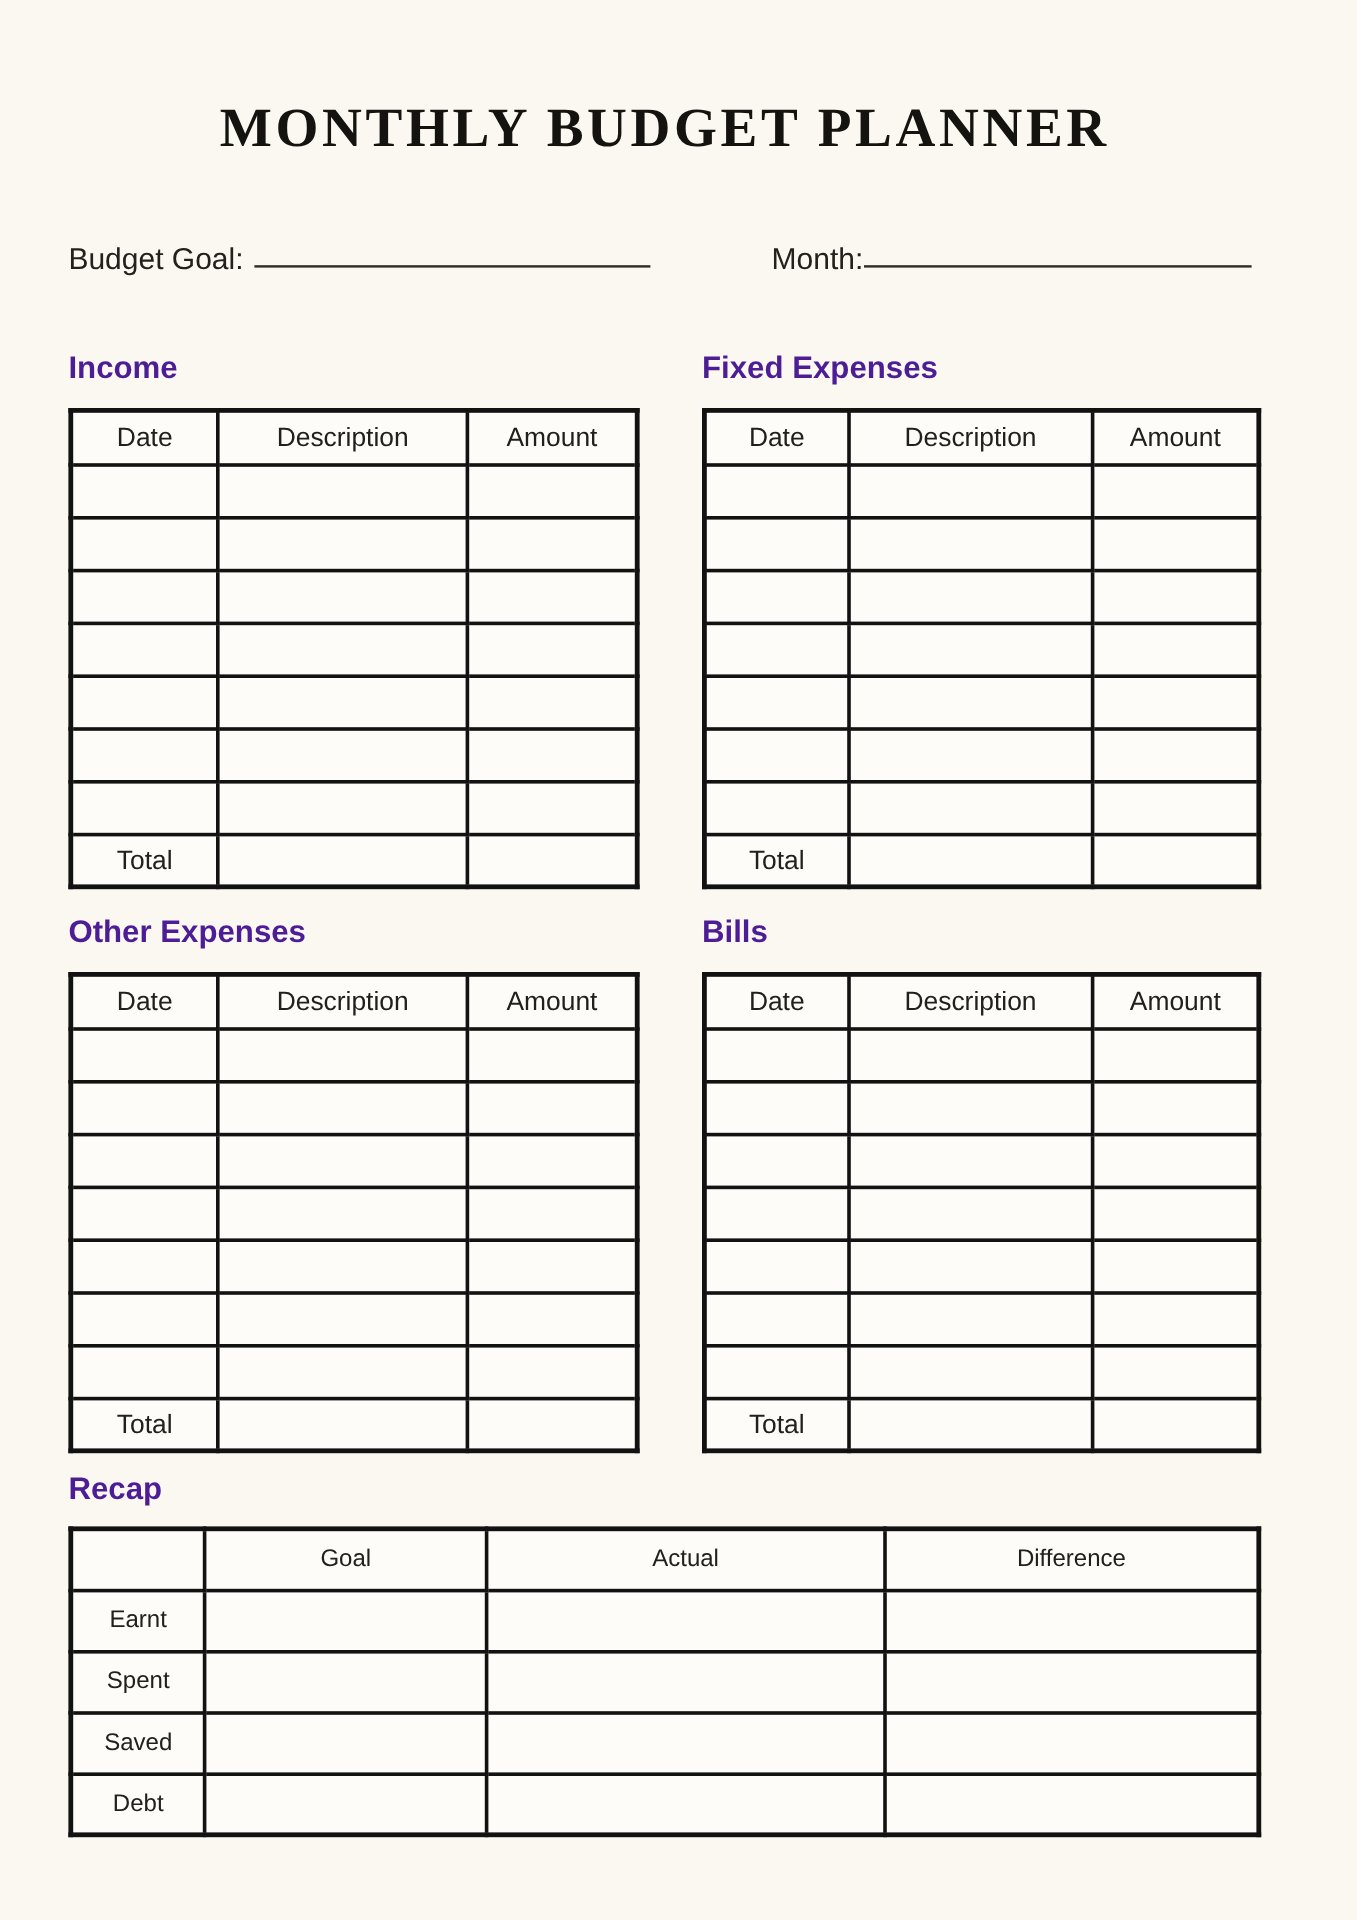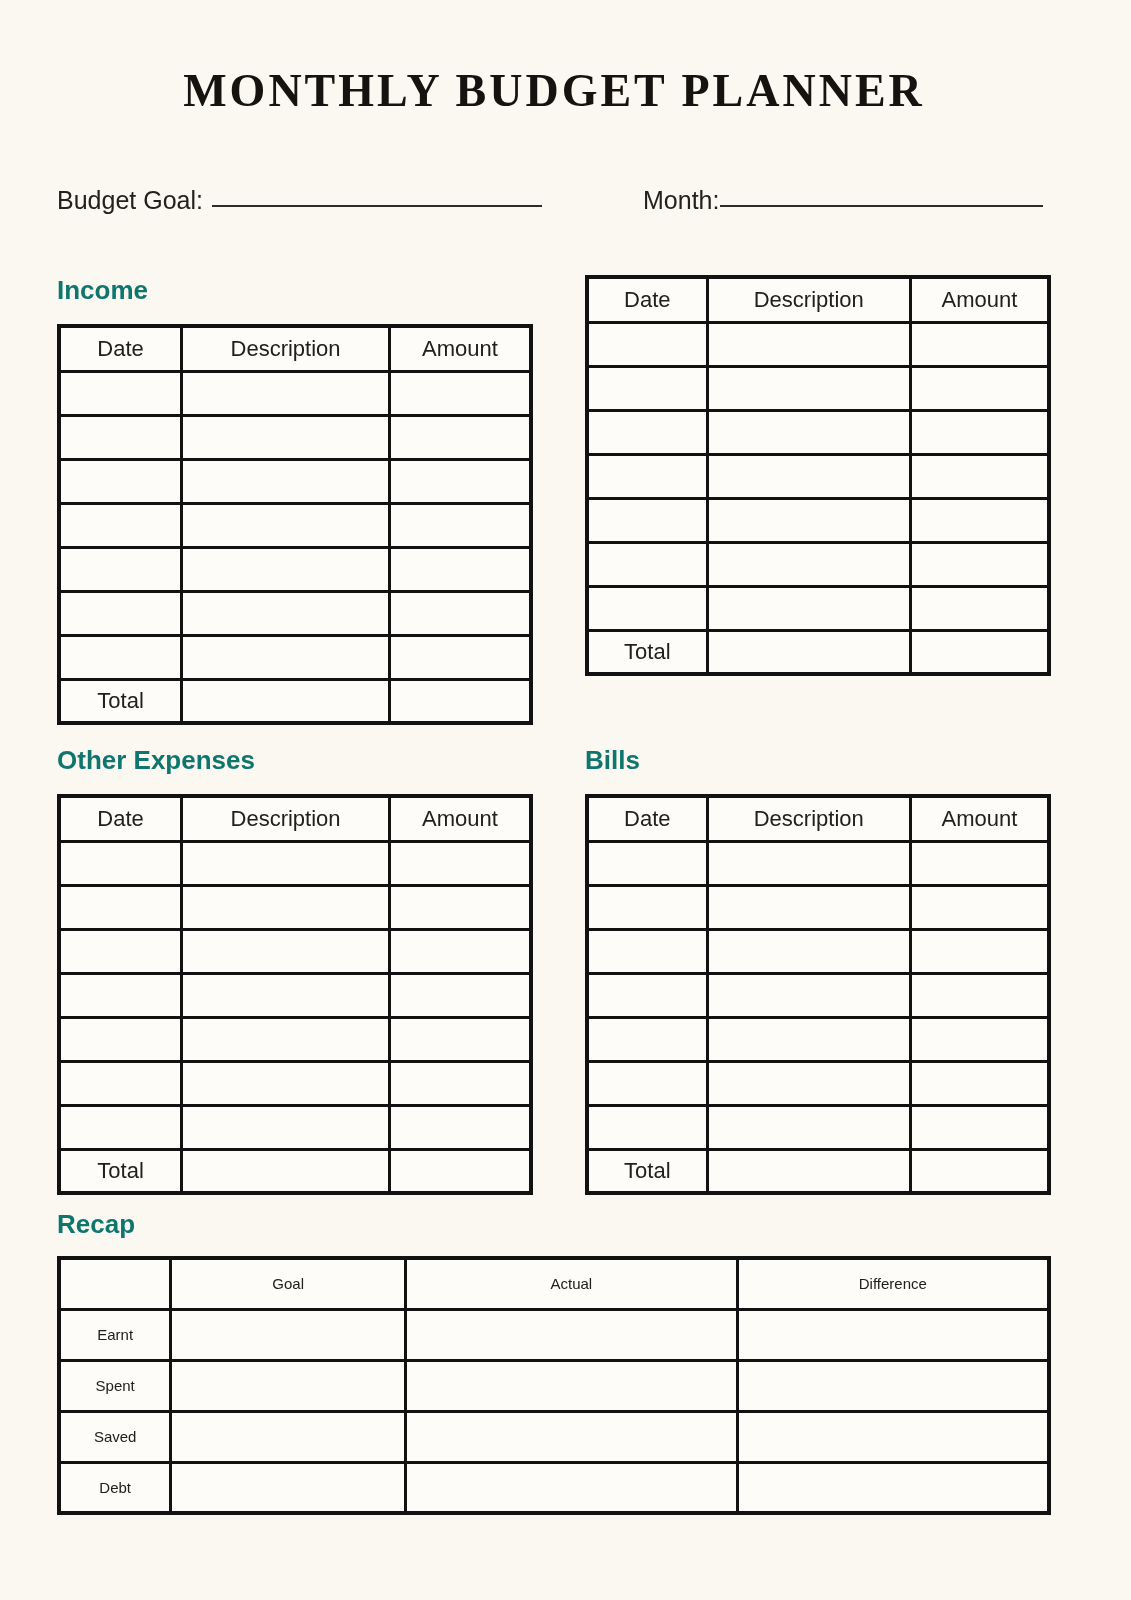--- a/index.html
+++ b/index.html
@@ -14,21 +14,21 @@
     position:relative;
     width:1131px;height:1600px;
     background:var(--page-bg);
     color:var(--ink);
     font-family:"Liberation Sans",sans-serif;
     overflow:hidden;
   }
   .content{padding:0 80px 0 57px;}
   
   .title{
-    padding-top:64px;
+    padding-top:80px;
     text-align:center;
     font-family:"Liberation Serif",serif;
     font-weight:700;
     font-size:46px;
     letter-spacing:3px;
     color:#15130f;
     white-space:nowrap;
   }
   
   .goal-row{
@@ -54,41 +54,41 @@
   .grid{
     display:grid;
     grid-template-columns:476px 466px;
     column-gap:52px;
   }
   .grid.row-1{margin-top:58px;}
   .grid.row-2{margin-top:20px;}
   .section-heading{
     font-size:26px;
     font-weight:bold;
-    color:#0f766e;
+    color:#4c1d95;
     margin-bottom:18px;
   }
   
   table{
     border-collapse:collapse;
     width:100%;
     background:var(--cell-bg);
     border:4px solid var(--border);
   }
   th,td{
     border:3px solid var(--border);
     text-align:center;
     font-weight:normal;
     color:#22201c;
   }
   .entry-table th{height:45px;font-size:22px;}
   .entry-table td{height:44px;font-size:22px;}
   .recap-wrap{margin-top:14px;}
   .recap-table{margin-top:16px;}
-  .recap-table th,.recap-table td{height:51px;font-size:15px;}
+  .recap-table th,.recap-table td{height:51px;font-size:20px;}
   col.c-date{width:26%;}
   col.c-desc{width:44%;}
   col.c-amount{width:30%;}
   col.r-label{width:11.3%;}
   col.r-goal{width:23.7%;}
   col.r-actual{width:33.5%;}
   col.r-diff{width:31.5%;}
 </style>
 </head>
 <body>
@@ -163,20 +163,21 @@
             <tr>
               <td>Total</td>
               <td></td>
               <td></td>
             </tr>
           </tfoot>
         </table>
       </div>
 
       <div class="section">
+        <div class="section-heading">Fixed Expenses</div>
         <table class="entry-table">
           <colgroup>
               <col class="c-date">
               <col class="c-desc">
               <col class="c-amount">
             </colgroup>
           <thead>
             <tr>
               <th>Date</th>
               <th>Description</th>

